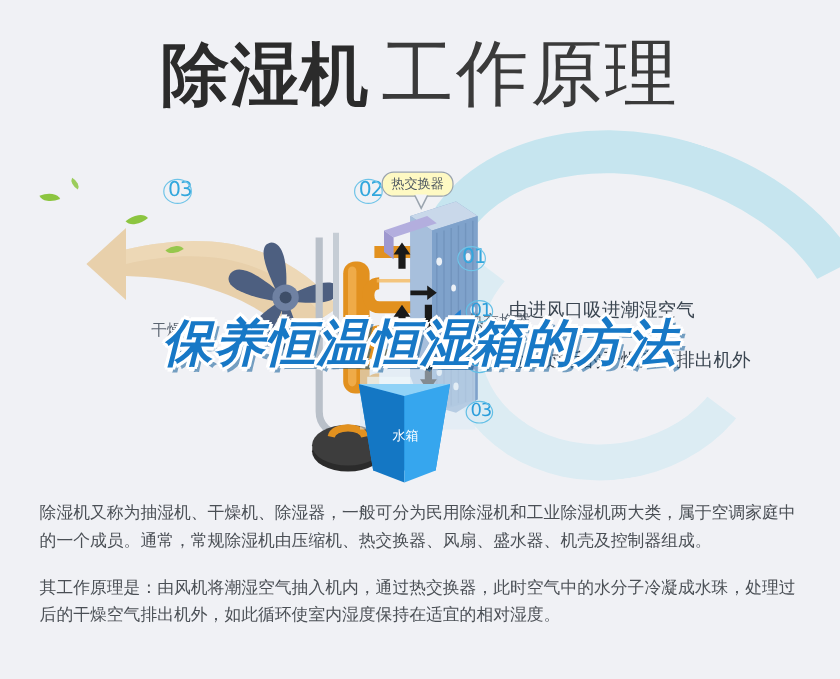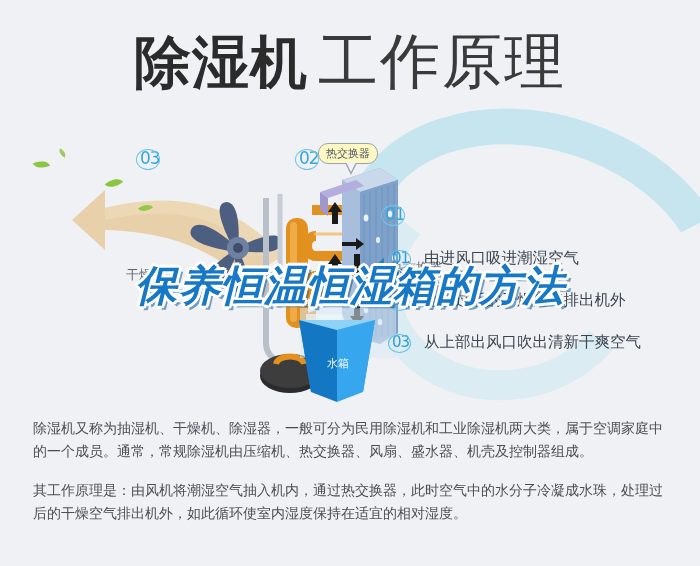--- a/index.html
+++ b/index.html
@@ -393,21 +393,20 @@
     <div class="step">
       <span class="step-num">01</span>
       <span>由进风口吸进潮湿空气</span>
     </div>
     <div class="step">
       <span class="step-num">02</span>
       <span>处理过后的干燥空气排出机外</span>
     </div>
     <div class="step">
       <span class="step-num">03</span>
-      <span>从上部出风口吹出清新干爽空气</span>
     </div>
   </div>
 
   <div id="overlay-headline">保养恒温恒湿箱的方法</div>
 
   <div id="body-copy">
     <p>除湿机又称为抽湿机、干燥机、除湿器，一般可分为民用除湿机和工业除湿机两大类，属于空调家庭中的一个成员。通常，常规除湿机由压缩机、热交换器、风扇、盛水器、机壳及控制器组成。</p>
     <p>其工作原理是：由风机将潮湿空气抽入机内，通过热交换器，此时空气中的水分子冷凝成水珠，处理过后的干燥空气排出机外，如此循环使室内湿度保持在适宜的相对湿度。</p>
   </div>
 

